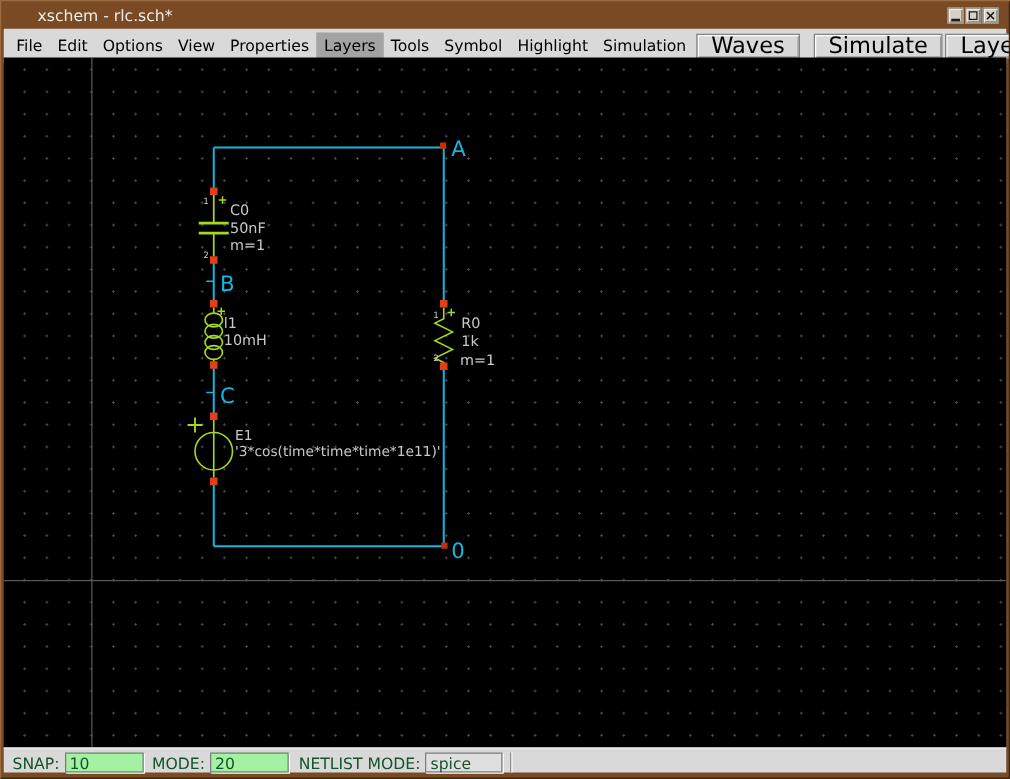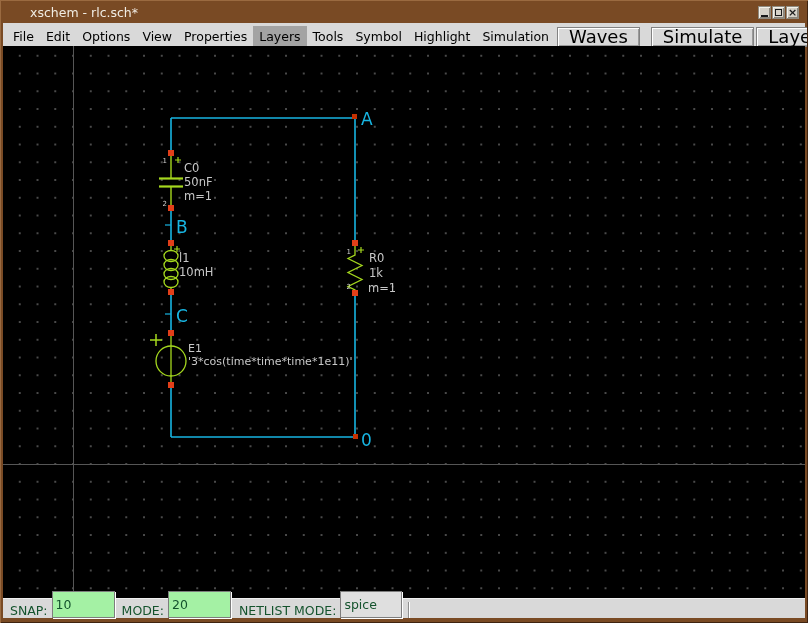--- a/index.html
+++ b/index.html
@@ -70,21 +70,21 @@
 
   
   .statusbar {
     position:absolute; left:3px; top:598px; right:3px; height:20px;
     background:#d9d9d9; display:flex; align-items:flex-end;
     font-size:12.5px; color:#14532d; padding-left:7px;
     border-top:1px solid #efefef;
   }
   .sb-label { margin-right:4px; white-space:nowrap; }
   .sb-input {
-    height:27px; border:1px solid #7d7d7d; font-size:12.5px;
+    height:16px; border:1px solid #7d7d7d; font-size:12.5px;
     box-shadow: inset 1px 1px 0 #6f6f6f00, 1px 1px 0 #ffffff;
     padding:0 3px; font-family:inherit;
     display:flex; align-items:center;
   }
   .sb-input.green { background:#a4f1a4; width:63px; }
   .sb-input.gray  { background:#dfdfdf; width:62px; }
   .sb-gap1 { width:7px; } .sb-gap2 { width:8px; }
   .sb-sep { width:2px; height:16px; margin:0 4px 0 6px;
     border-left:1px solid #8f8f8f; border-right:1px solid #ffffff; }
   .sb-info { white-space:pre; }

